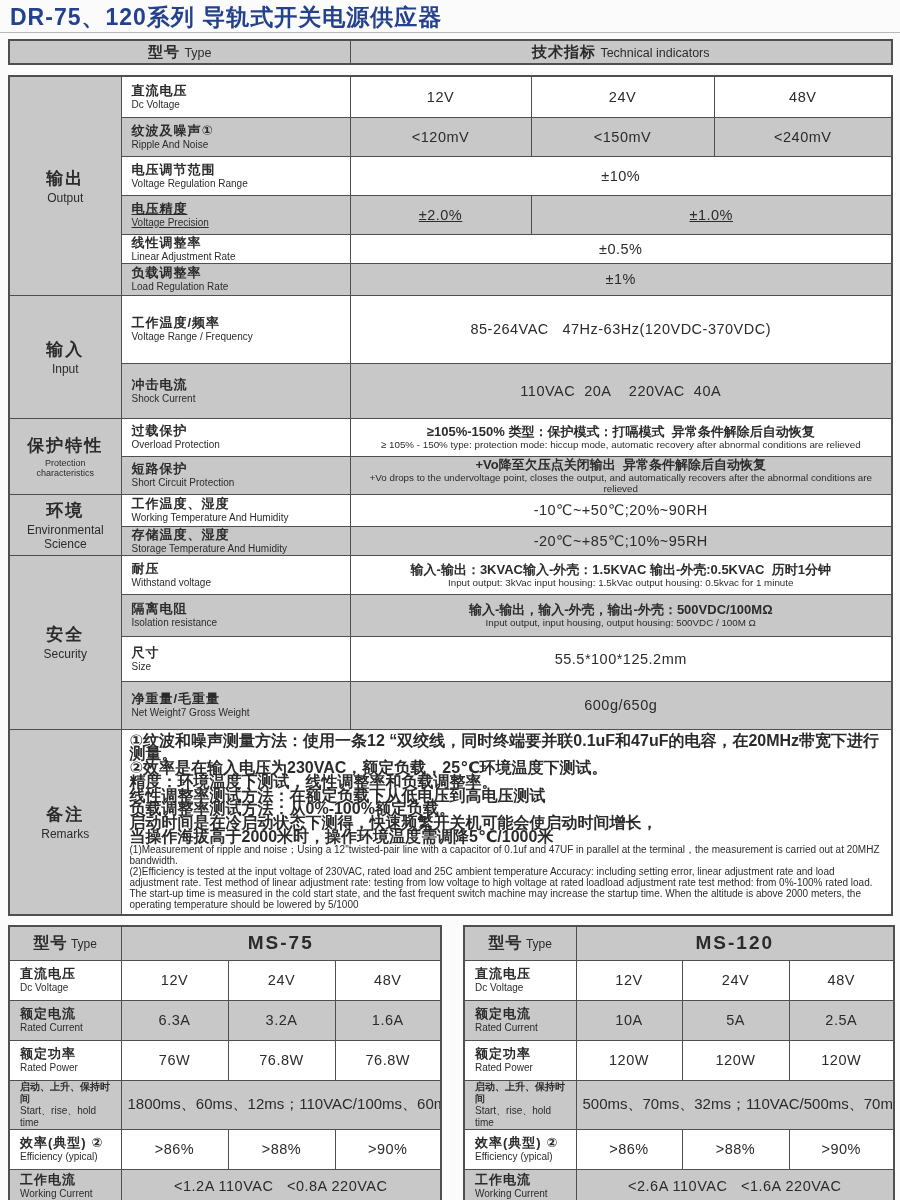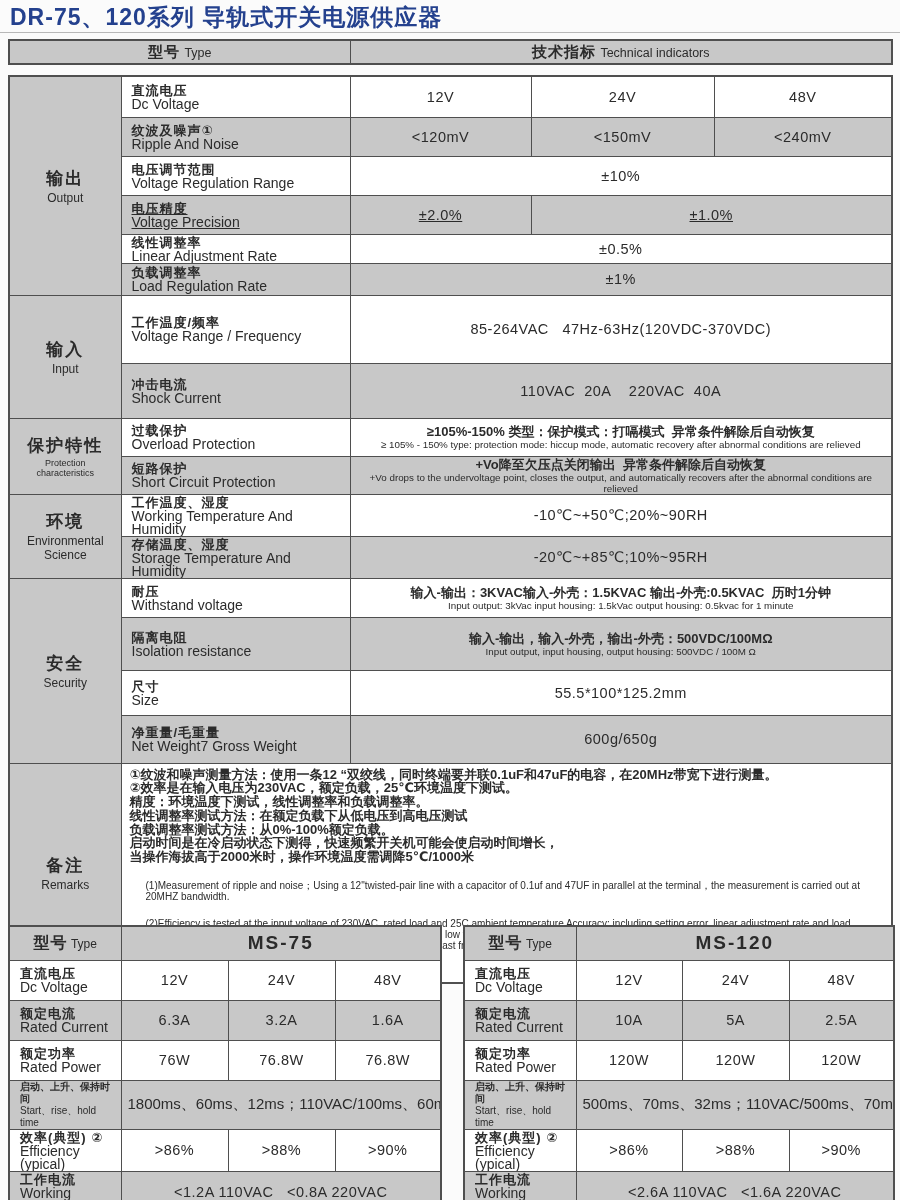--- a/index.html
+++ b/index.html
@@ -27,29 +27,29 @@
 
   
   .spec{left:8px;top:75px;width:885px;}
   .shade td{background:#c8c8c8;}
   td.group{background:#c8c8c8;text-align:center;}
   .group .zh{font-size:17px;font-weight:bold;letter-spacing:2px;}
   .group .en{font-size:12px;margin-top:1px;letter-spacing:0;}
   .group .en.small{font-size:9px;}
   td.lbl{text-align:left;padding-left:10px;}
   .lbl .zh{font-size:13px;font-weight:bold;letter-spacing:1px;line-height:15px;}
-  .lbl .en{font-size:14px;line-height:13px;}
+  .lbl .en{font-size:10px;line-height:13px;}
   .lbl .en.small, .lbl .zh.small{font-size:10px;line-height:12px;letter-spacing:0;}
   td.val{text-align:center;font-size:14.5px;letter-spacing:0.5px;white-space:pre-wrap;}
   td.val.small{font-size:15px;letter-spacing:0;white-space:nowrap;text-align:center;}
   td.val .zh{font-size:13px;font-weight:bold;line-height:15px;letter-spacing:0;}
   td.val .en{font-size:9.8px;line-height:11px;letter-spacing:0;}
   td.remarks{padding:4px 8px;vertical-align:top;}
-  .remarks .zh-line{font-size:13px;font-weight:bold;line-height:13.8px;letter-spacing:0;}
-  .remarks .en-par{font-size:10px;line-height:11px;margin:16px;}
+  .remarks .zh-line{font-size:16px;font-weight:bold;line-height:13.8px;letter-spacing:0;}
+  .remarks .en-par{font-size:10px;line-height:11px;margin:0;}
 
   
   .model-left{left:8px;top:925px;width:434px;}
   .model-right{left:463px;top:925px;width:432px;}
   .mhdr td{background:#c8c8c8;text-align:center;white-space:nowrap;}
   .mhdr .zh{font-size:16px;font-weight:bold;letter-spacing:1px;}
   .mhdr .en{font-size:12px;}
   .mhdr .model-name{font-size:19px;font-weight:bold;letter-spacing:2px;}
 </style>
 </head>
@@ -197,21 +197,21 @@
           <td class="group" rowspan="4">
             <div class="zh">安全</div>
             <div class="en">Security</div>
           </td>
           <td class="lbl">
             <div class="zh">耐压</div>
             <div class="en">Withstand voltage</div>
           </td>
           <td class="val" colspan="3"><div class="zh">输入-输出：3KVAC输入-外壳：1.5KVAC 输出-外壳:0.5KVAC  历时1分钟</div><div class="en">Input output: 3kVac input housing: 1.5kVac output housing: 0.5kvac for 1 minute</div></td>
         </tr>
-        <tr class="shade" style="height: 53px;">
+        <tr class="shade" style="height: 42px;">
           <td class="lbl">
             <div class="zh">隔离电阻</div>
             <div class="en">Isolation resistance</div>
           </td>
           <td class="val" colspan="3"><div class="zh">输入-输出，输入-外壳，输出-外壳：500VDC/100MΩ</div><div class="en">Input output, input housing, output housing: 500VDC / 100M Ω</div></td>
         </tr>
         <tr style="height: 45px; padding-left: 8px;">
           <td class="lbl">
             <div class="zh">尺寸</div>
             <div class="en">Size</div>

